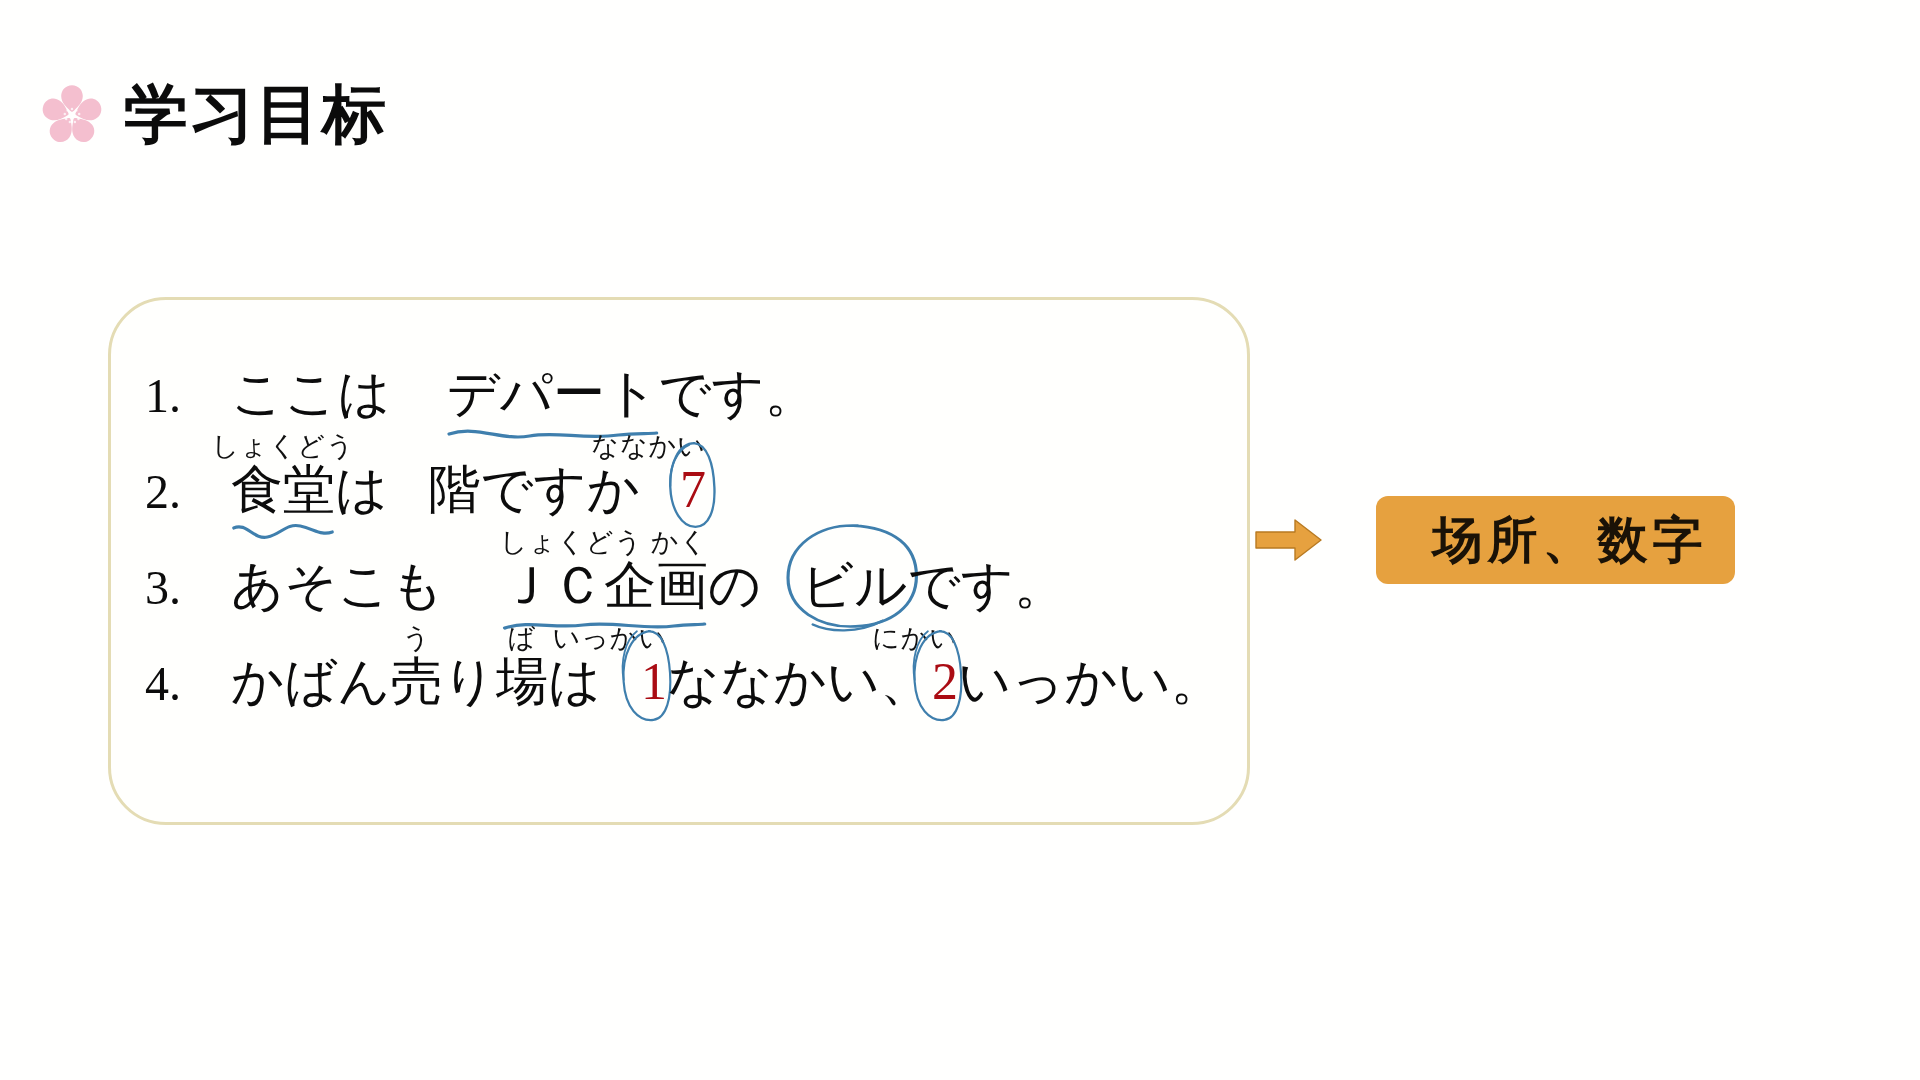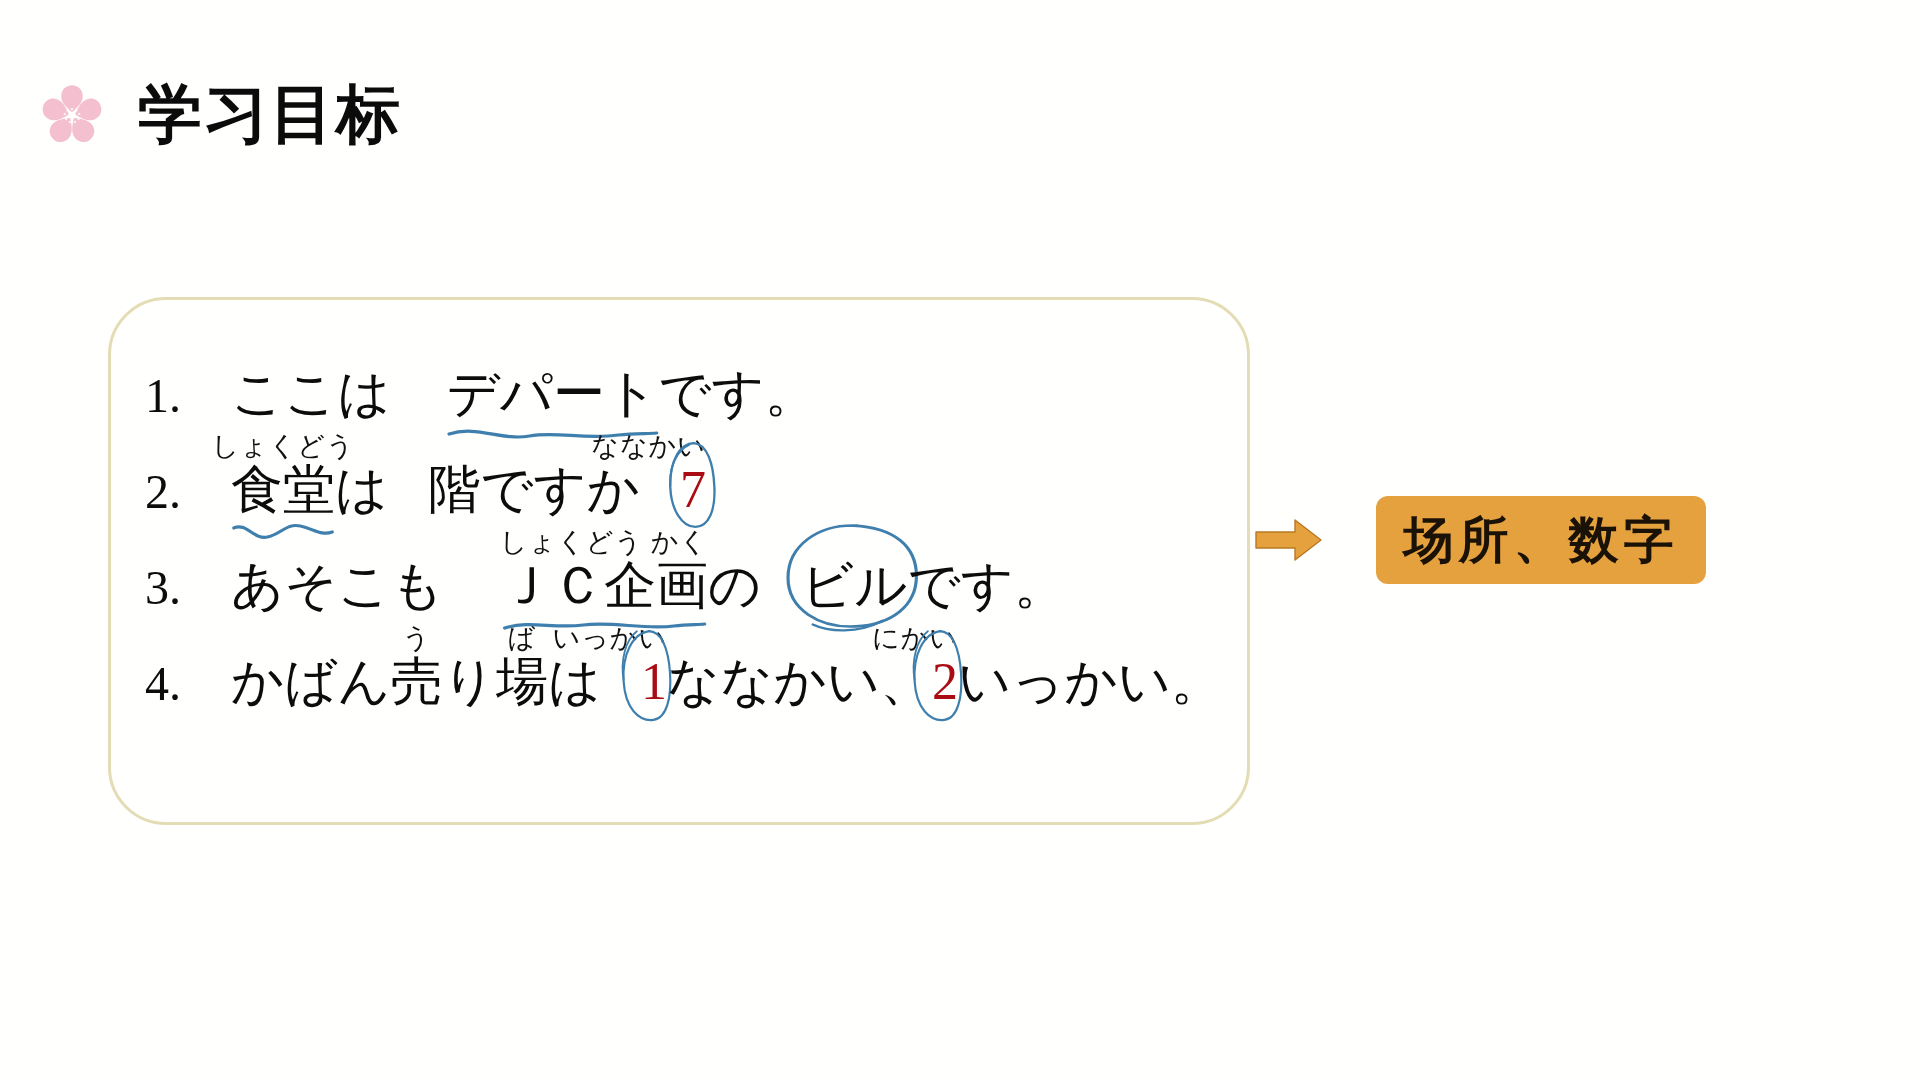--- a/index.html
+++ b/index.html
@@ -16,21 +16,21 @@
     background: #fffffe;
   }
 
   
   #title-row {
     position: absolute;
     left: 36px;
     top: 78px;
     display: flex;
     align-items: center;
-    gap: 30px;
+    gap: 16px;
   }
   #sakura-icon {
     width: 72px;
     height: 72px;
     flex: 0 0 auto;
     display: block;
   }
   #page-title {
     font-family: "DejaVu Sans", "Liberation Sans", sans-serif;
     font-weight: 700;
@@ -142,20 +142,21 @@
     position: absolute;
     left: 1376px;
     top: 496px;
     width: 330px;
     height: 88px;
     background: #e6a13f;
     border-radius: 12px;
     display: flex;
     align-items: center;
     justify-content: center;
+    padding-left: 29px;
   }
   #keyword-chip-label {
     font-family: "Liberation Serif", "DejaVu Serif", serif;
     font-weight: 700;
     font-size: 50px;
     color: #1a1207;
     letter-spacing: 5px;
     line-height: 1;
     white-space: nowrap;
   }

